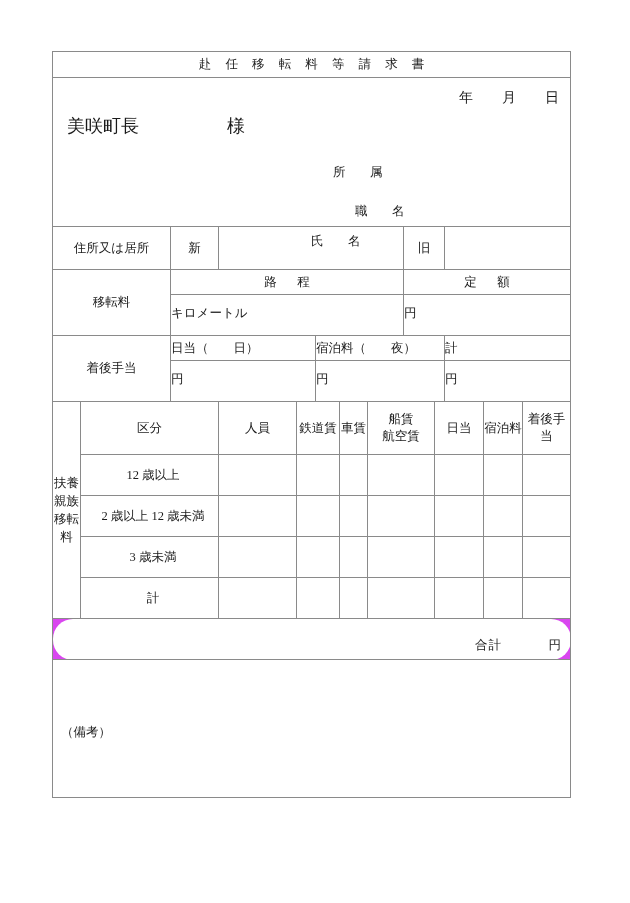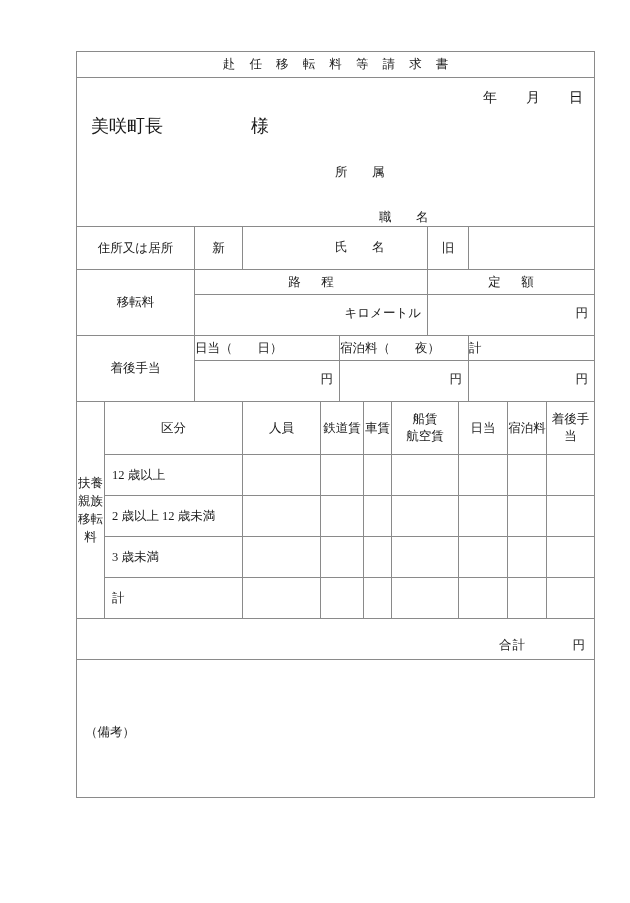--- a/index.html
+++ b/index.html
@@ -31,21 +31,21 @@
     left: 60px;
     top: 26px;
     font-size: 13.5px;
     letter-spacing: 0.4px;
     white-space: nowrap;
   }
 
   
   .form-table {
     position: absolute;
-    left: 76px;
+    left: 52px;
     top: 51px;
     width: 508px;
     border-collapse: collapse;
     table-layout: fixed;
     background: #d946ef;
   }
   .form-table td {
     border: 1px solid #8a8a8a;
     padding: 0;
     vertical-align: middle;
@@ -91,21 +91,21 @@
     position: absolute;
     left: 258px;
     top: 86px;
     font-size: 12.5px;
   }
   .sender .field {
     display: block;
     letter-spacing: 6px;
     white-space: nowrap;
   }
-  .sender .f-shozoku { margin-bottom: 28px; }
+  .sender .f-shozoku { margin-bottom: 22px; text-align: center; }
   .sender .f-shokumei { margin-bottom: 13px; padding-left: 44px; }
 
   
   .addr-label {
     height: 42px;
     text-align: center;
     font-size: 12.5px;
     line-height: 1.32;
     padding: 0 3px !important;
   }
@@ -121,21 +121,21 @@
   }
   .sub-head {
     height: 24px;
     text-align: center;
     font-size: 12.5px;
     letter-spacing: 4px;
     text-indent: 4px;
   }
   .sub-val {
     height: 36px;
-    text-align: right;
+    text-align: left;
     font-size: 12.5px;
     vertical-align: bottom;
     padding: 0 6px 4px 0 !important;
   }
 
   
   .ate-head {
     height: 24px;
     text-align: left;
     font-size: 12.5px;
@@ -157,33 +157,34 @@
   }
   .grid-head {
     height: 52px;
     text-align: center;
     font-size: 12.5px;
     line-height: 1.35;
   }
   .grid-head.two-line { line-height: 1.4; }
   .grid-rowlabel {
     height: 40px;
-    text-align: left;
+    text-align: center;
     font-size: 12.5px;
     padding-left: 7px !important;
   }
   .grid-cell { height: 40px; }
 
   
   .total-cell {
     height: 40px;
     font-size: 12.5px;
     vertical-align: bottom;
     position: relative;
     padding: 0 !important;
+    border-radius: 20px;
   }
   .total-inner {
     position: relative;
     width: 100%;
     height: 100%;
   }
   .total-label {
     position: absolute;
     right: 68px;
     bottom: 5px;

